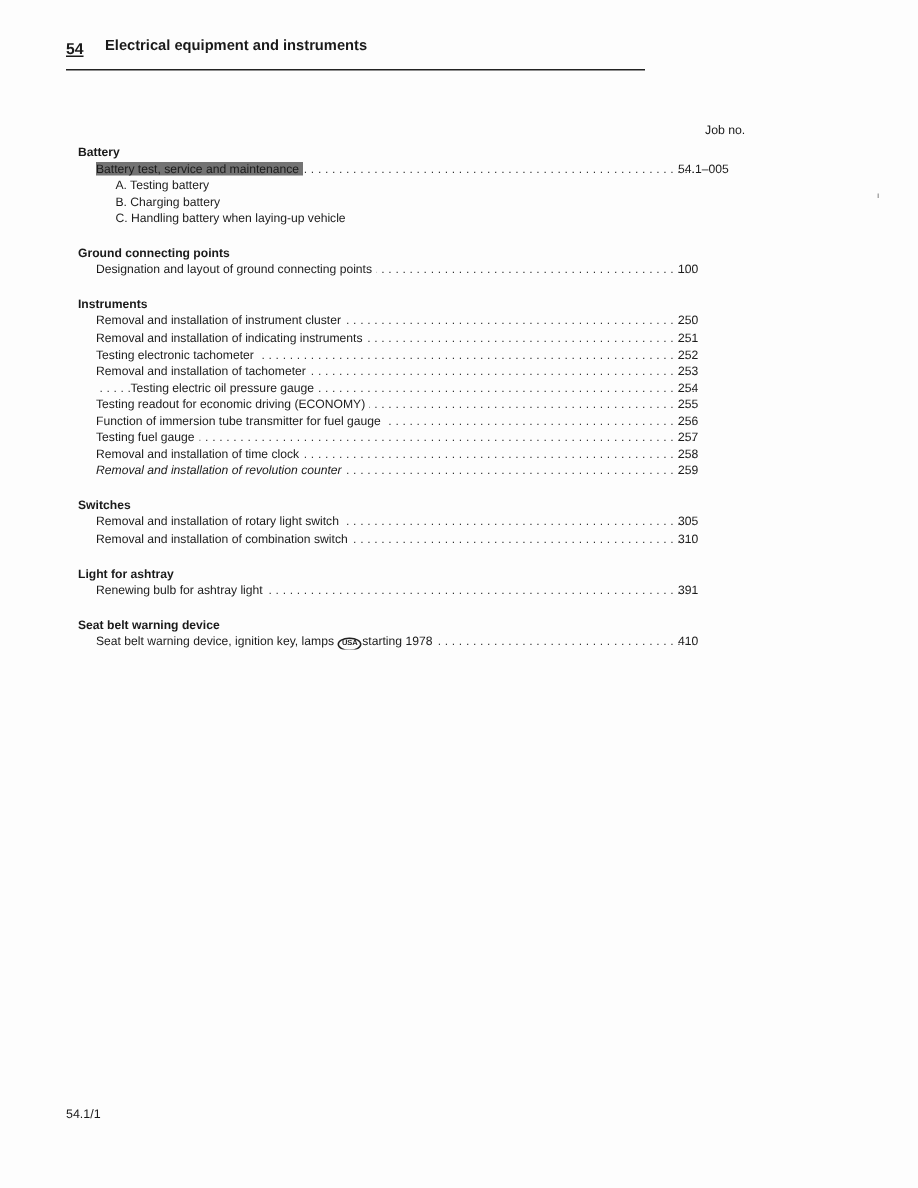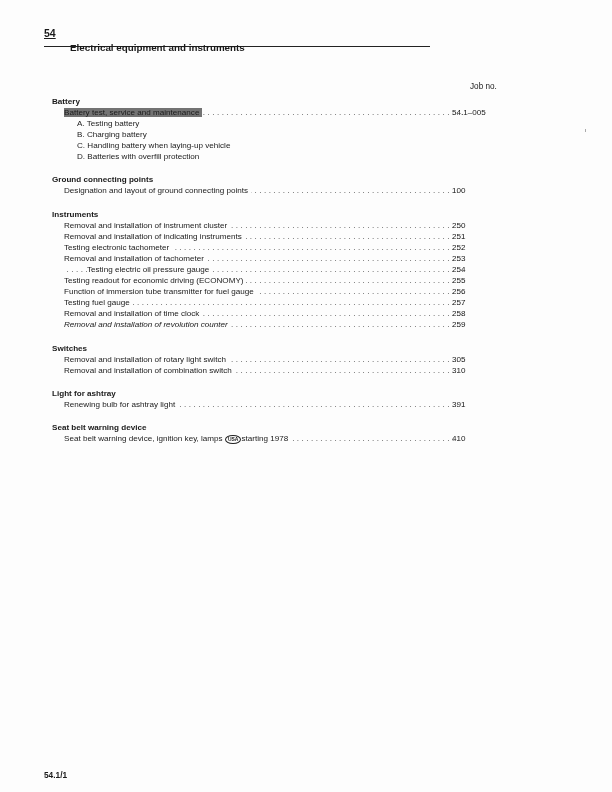--- a/index.html
+++ b/index.html
@@ -27,21 +27,21 @@
       position: absolute;
       left: 0;
       top: 3px;
       font-weight: bold;
       font-size: 10.5px;
       text-decoration: underline;
     }
     .header .chap-title {
       position: absolute;
       left: 26px;
-      top: 18px;
+      top: 1px;
       font-weight: bold;
       font-size: 9.8px;
       text-align: center;
     }
     .jobno-header {
       position: absolute;
       left: 470px;
       top: 82px;
       font-size: 8.2px;
     }
@@ -111,22 +111,22 @@
     .subentry {
       height: 11.1px;
       line-height: 11.1px;
       font-size: 8.1px;
       padding-left: 25px;
       white-space: nowrap;
     }
     .footer {
       position: absolute;
       left: 44px;
-      top: 770px;
-      font-weight: bold;
+      top: 737px;
+      font-weight: normal;
       font-size: 8.3px;
     }
     .usa-badge {
       display: inline-block;
       border: 1px solid #222;
       border-radius: 50%;
       font-size: 5px;
       line-height: 7px;
       height: 7px;
       padding: 0 1.5px;
@@ -162,21 +162,20 @@
     <div class="entry">
       <div class="leader-area">
         <span class="label" style="background: #737373; padding-right: 3px;">Battery test, service and maintenance</span>
         <span class="fill">........................................................................................................................</span>
       </div>
       <span class="jobno">54.1–005</span>
     </div>
     <div class="subentry">A. Testing battery</div>
     <div class="subentry">B. Charging battery</div>
     <div class="subentry">C. Handling battery when laying-up vehicle</div>
-    <div class="subentry">D. Batteries with overfill protection</div>
   </div>
 
   <div class="section">
     <div class="section-title">Ground connecting points</div>
     <div class="entry">
       <div class="leader-area">
         <span class="label" style="background: rgb(253, 253, 253); padding-right: 3px;">Designation and layout of ground connecting points</span>
         <span class="fill">........................................................................................................................</span>
       </div>
       <span class="jobno">100</span>

